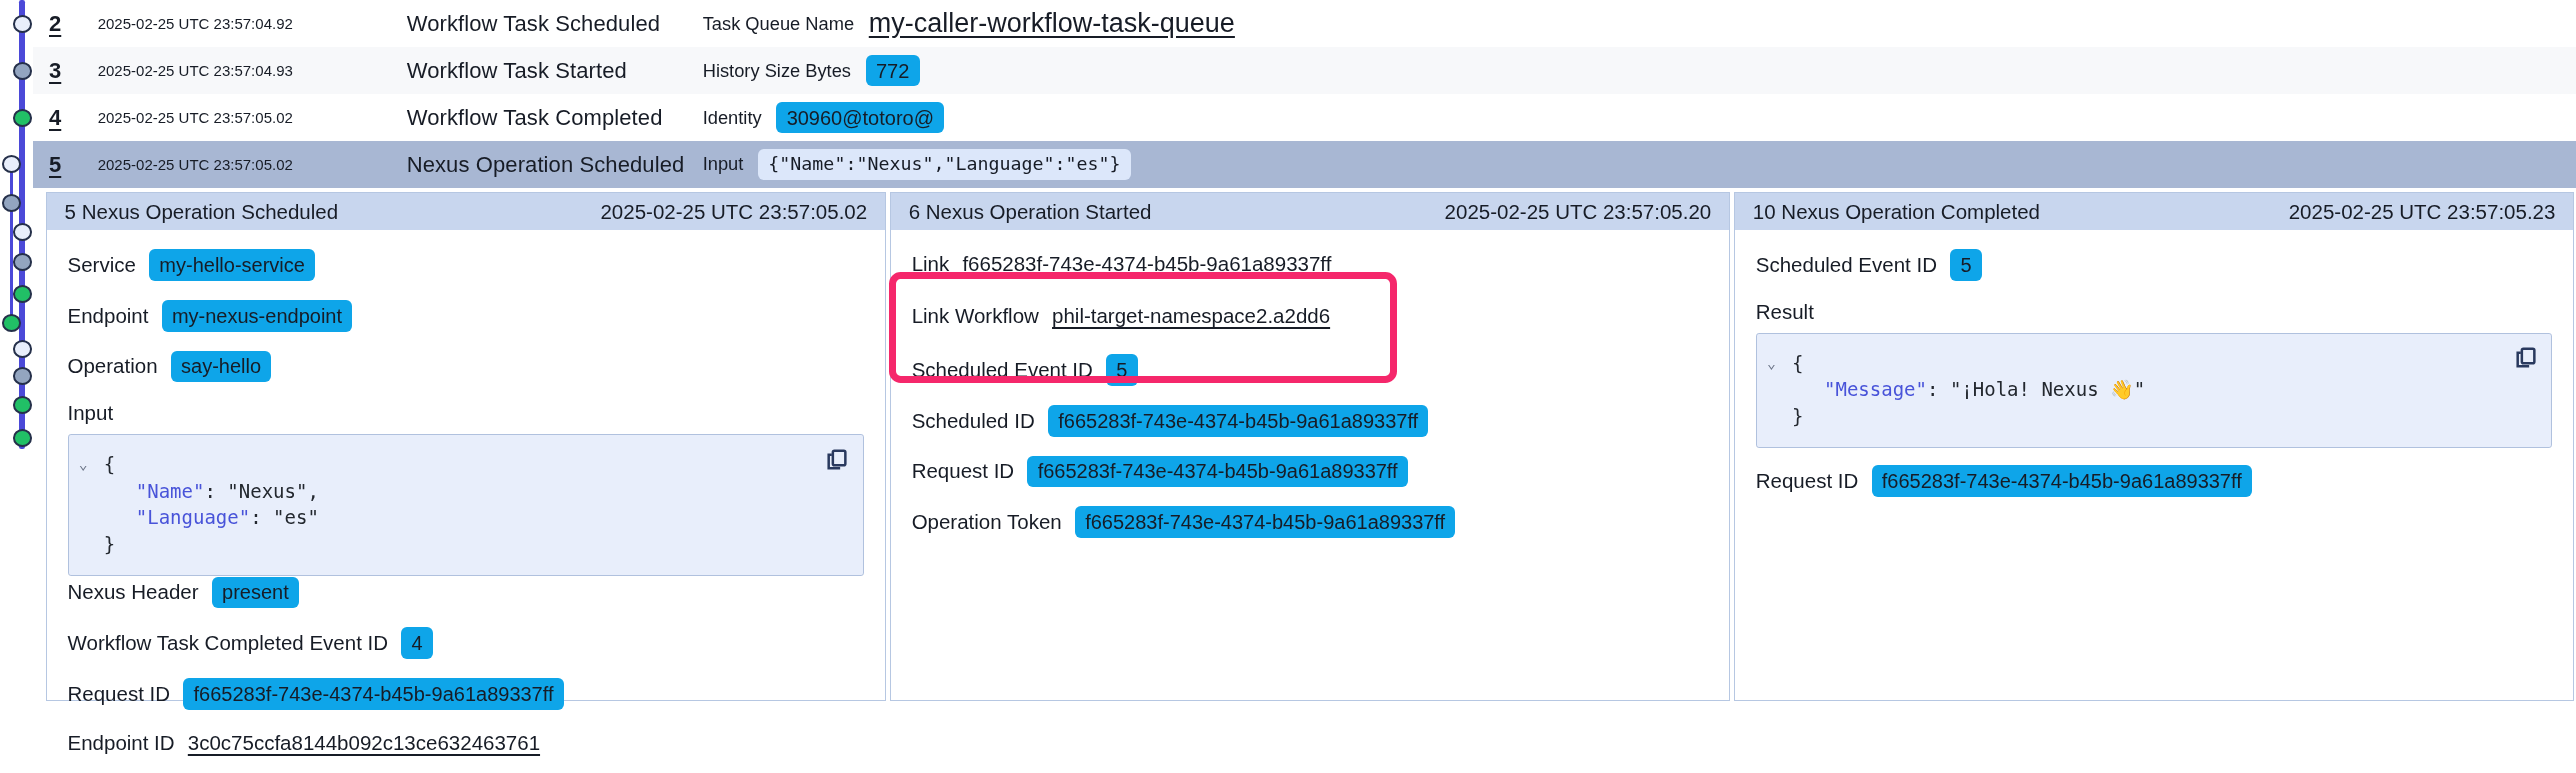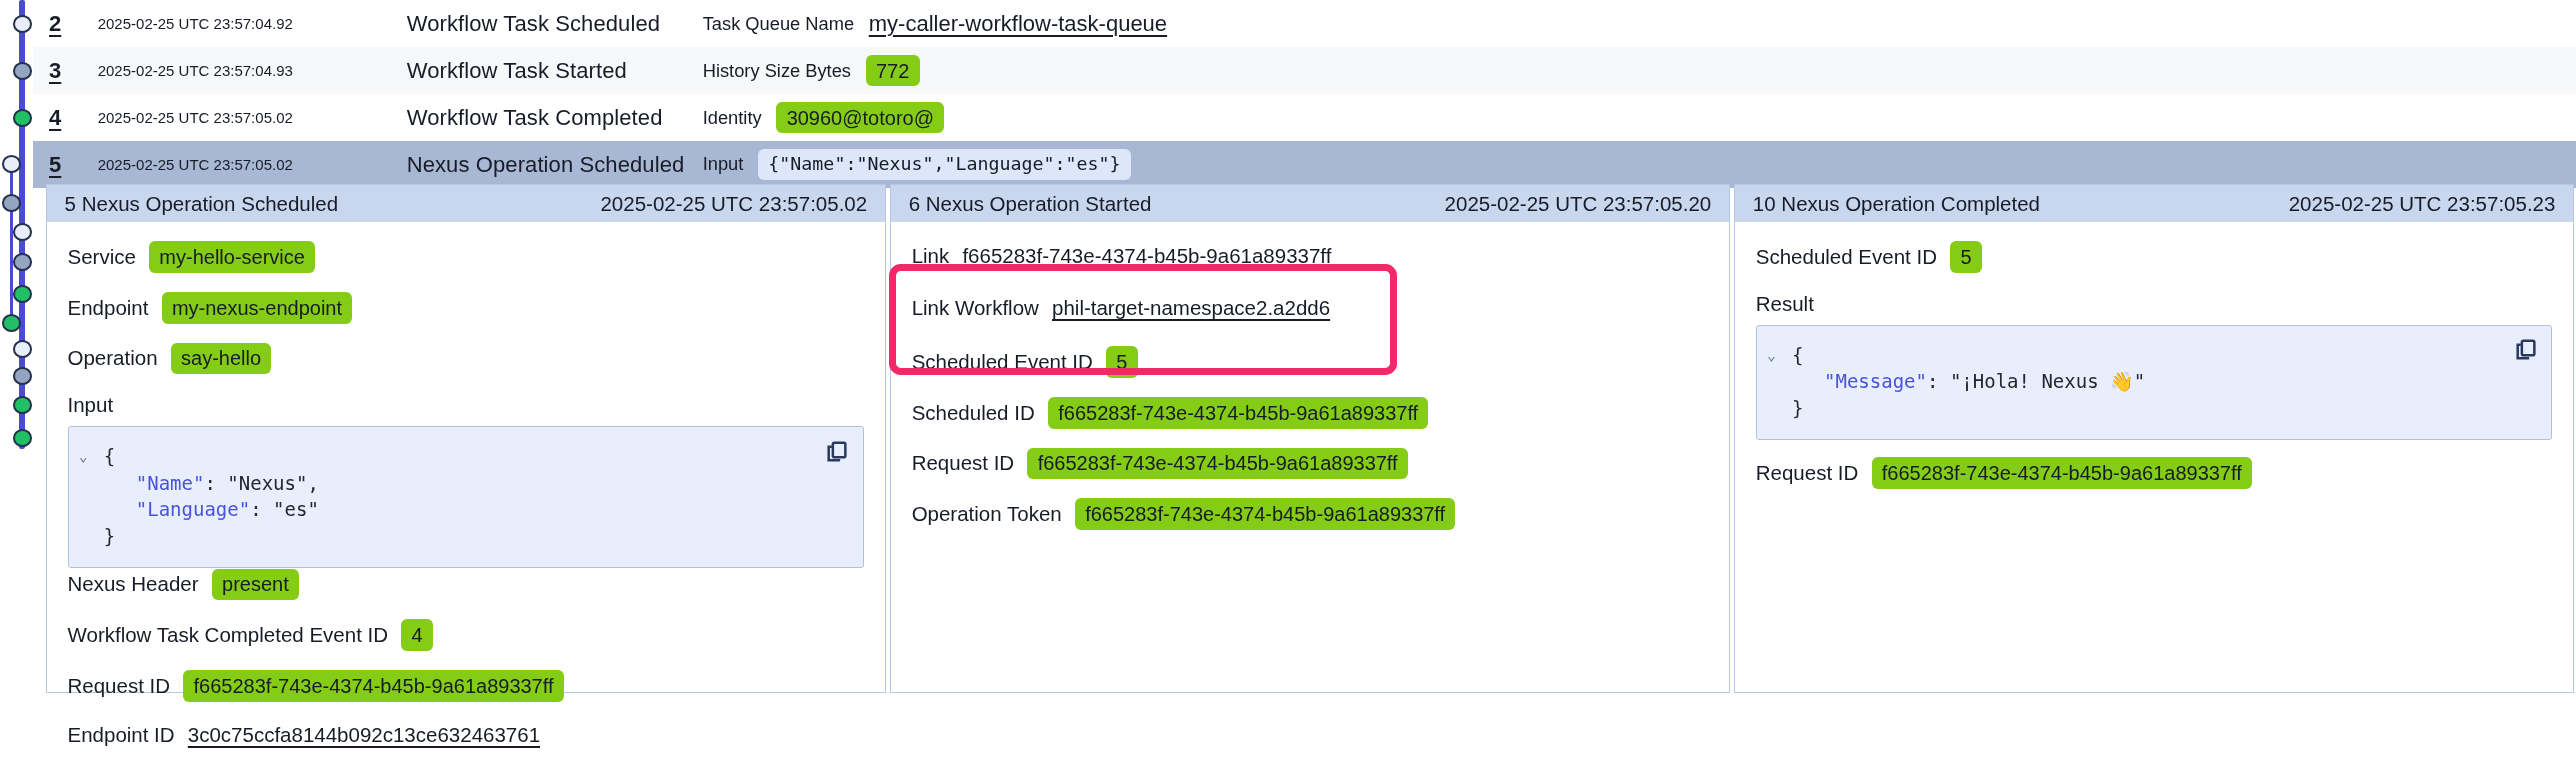--- a/index.html
+++ b/index.html
@@ -21,27 +21,27 @@
   .rows { position:absolute; top:0; left:0; width:2576px; }
   .hrow { height:47px; display:flex; align-items:center; margin-left:33px; padding-left:16px; }
   .hrow.alt { background:#f7f8fa; }
   .hrow.selected { background:#a8b7d3; }
   .cell-num { width:34px; font-size:22px; font-weight:700; }
   .cell-num a, .u-link { color:#171c26; text-decoration:underline; text-underline-offset:3.7px; cursor:pointer; }
   .cell-time { width:293px; margin-left:14.7px; font-size:15px; }
   .cell-name { width:296px; margin-left:16px; font-size:22px; font-weight:400; letter-spacing:0.1px; }
   .cell-attr { display:flex; align-items:center; gap:14.7px; }
   .attr-label { font-size:18.3px; }
-  .attr-link { font-size:22px; font-weight:500;text-align:right; }
-  .badge { background:#84cc16; border-radius:5.9px; padding:5.9px 10.3px; font-size:20px; line-height:1; display:inline-block; }
+  .attr-link { font-size:27px; font-weight:500;text-align:right; }
+  .badge { background:#0ea5e9; border-radius:5.9px; padding:5.9px 10.3px; font-size:20px; line-height:1; display:inline-block; }
   .hrow.selected .badge { background:#dce7fa; }
   .badge.mono { font-family:"DejaVu Sans Mono","Liberation Mono",monospace; font-size:18.3px; }
 
   
-  .panels { position:absolute; left:46px; top:184px; width:2528px; height:509px; display:flex; gap:4.4px; }
+  .panels { position:absolute; left:46px; top:192px; width:2528px; height:509px; display:flex; gap:4.4px; }
   .panel { flex:1 1 0; border:0.7px solid #b6c7e2; background:#ffffff; position:relative; display:flex; flex-direction:column; }
   .panel-header { height:37px; background:#c8d6ee; display:flex; align-items:center; justify-content:space-between; padding:0 17.6px; flex:0 0 auto; }
   .panel-title { font-size:20.5px; font-weight:500; }
   .panel-time { font-size:20.5px; font-weight:500; }
   .panel-body { padding:19px 20.5px; position:relative; flex:1; }
   .field { display:flex; align-items:center; gap:13.2px; min-height:29px; margin-bottom:19px; font-size:20.5px; }
   .field .label { white-space:nowrap; }
   .field .u-link { font-size:20.5px; }
   .plain-label { font-size:20.5px; margin-bottom:8.8px; }
 

